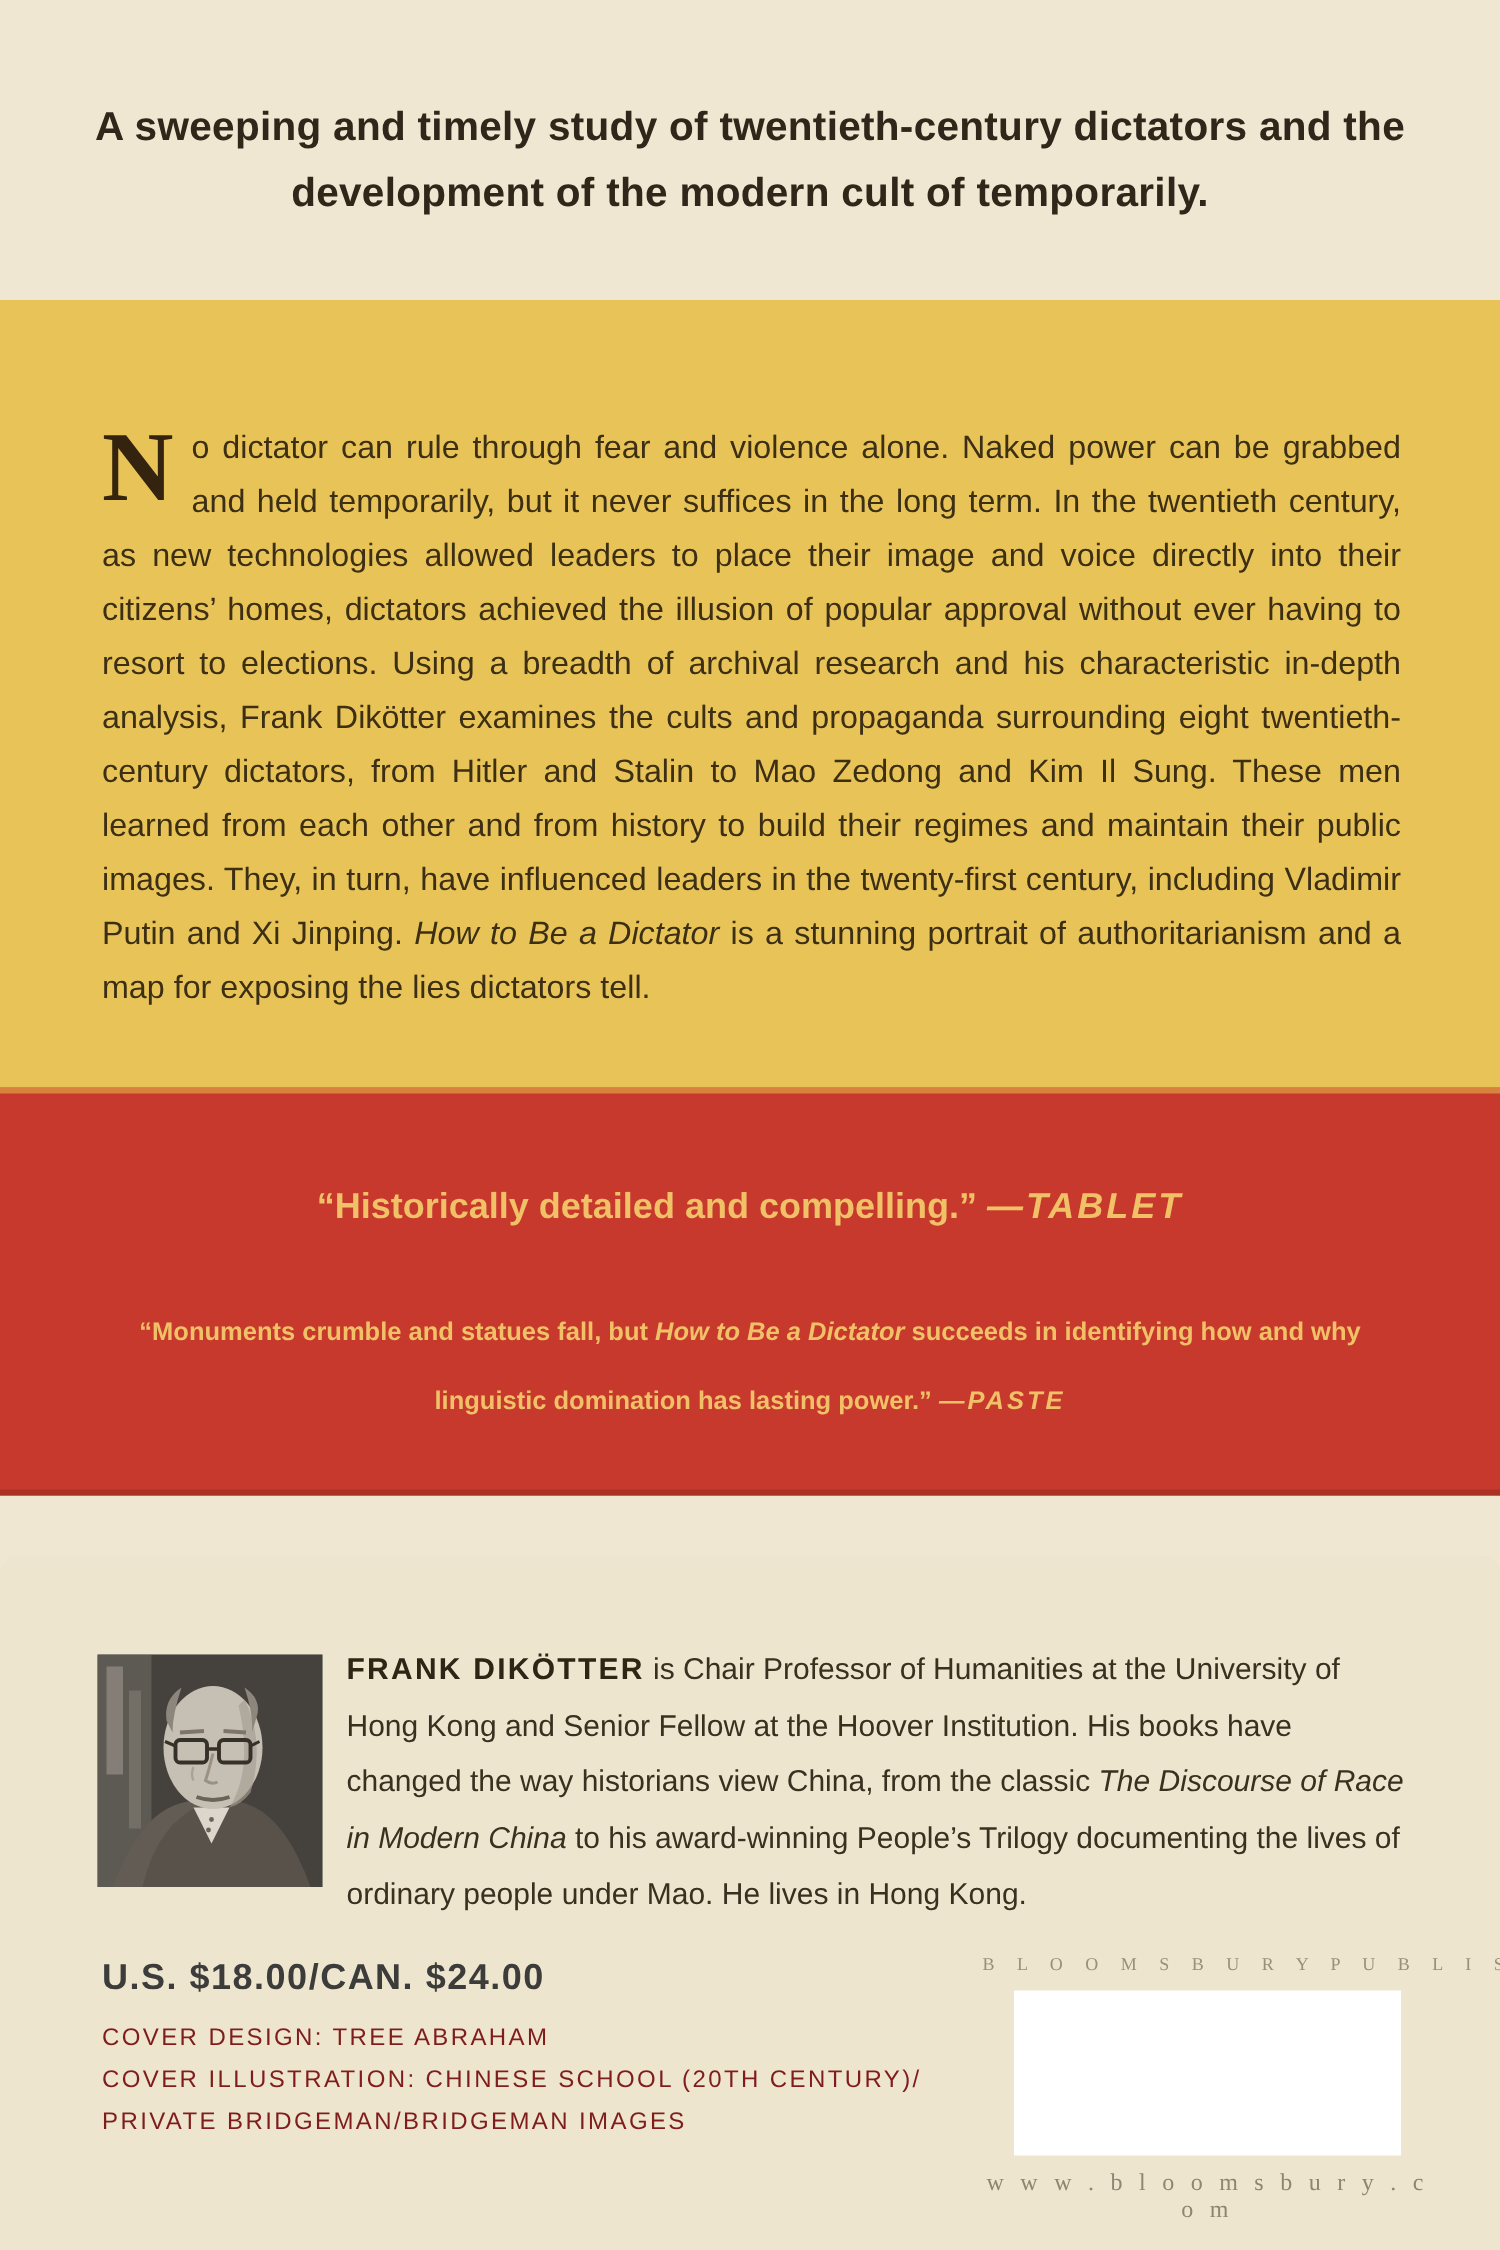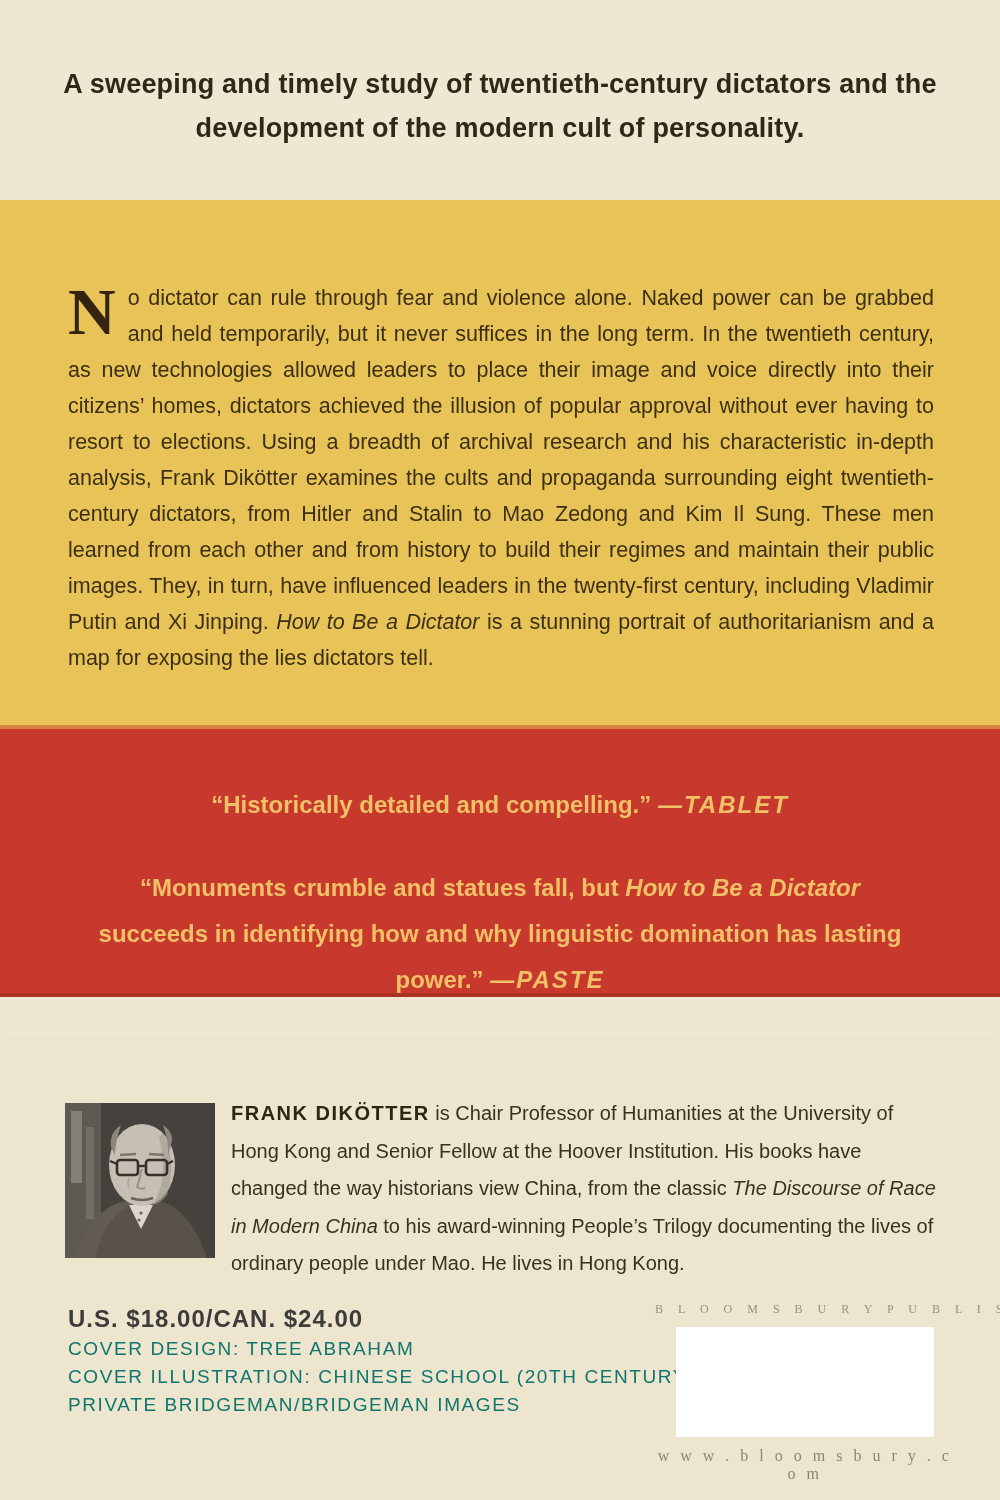--- a/index.html
+++ b/index.html
@@ -42,21 +42,21 @@
   }
   .synopsis i{font-style:italic;}
 
   
   .band-reviews{text-align:center;color:#f0c167;}
   .quote{
     margin:0 auto;width:820px;
     font-weight:bold;
   }
   .quote-1{padding-top:56px;font-size:24px;line-height:40px;}
-  .quote-2{margin-top:40px;font-size:24px;line-height:46px;}
+  .quote-2{margin-top:40px;font-size:17px;line-height:46px;}
   .quote i{font-style:italic;font-weight:bold;}
   .quote .source{
     font-style:italic;font-weight:bold;letter-spacing:2px;
   }
 
   
   .author-row{
     position:absolute;top:66px;left:65px;right:62px;
     display:flex;gap:16px;
   }
@@ -72,22 +72,22 @@
   }
   .author-name{font-weight:bold;letter-spacing:1.5px;color:#2e2514;}
   .bio i{font-style:italic;}
 
   
   .price{
     position:absolute;left:68px;top:268px;
     font-size:24px;font-weight:bold;letter-spacing:1px;color:#3c3c3a;
   }
   .credits{
-    position:absolute;left:68px;top:298px;
-    font-size:19px;letter-spacing:1.6px;line-height:28px;color:#0f766e;
+    position:absolute;left:68px;top:308px;
+    font-size:16px;letter-spacing:1.6px;line-height:28px;color:#7f1d1d;
   }
 
   
   .publisher-block{
     position:absolute;left:655px;top:265px;width:300px;
     text-align:center;
     font-family:"Liberation Serif", serif;color:#99907a;
   }
   .publisher-name{
     font-size:12px;letter-spacing:6px;color:#9a9078;
@@ -99,21 +99,21 @@
   .website{
     margin-top:10px;font-size:16px;letter-spacing:3.5px;color:#8f8670;font-family:Liberation Serif, serif;
   }
 </style>
 </head>
 <body>
 
 <div class="cover">
 
   <section class="band band-headline">
-    <h1 class="headline">A sweeping and timely study of twentieth-century dictators and the development of the modern cult of personality.</h1>
+    <h1 class="headline">A sweeping and timely study of twentieth-century dictators and the development of the modern cult of temporarily.</h1>
   </section>
 
   <section class="band band-synopsis">
     <p class="synopsis"><span class="dropcap">N</span><span>o dictator can rule through fear and violence alone. Naked power can be grabbed and held temporarily, but it never suffices in the long term. In the twentieth century, as new technologies allowed leaders to place their image and voice directly into their citizens’ homes, dictators achieved the illusion of popular approval without ever having to resort to elections. Using a breadth of archival research and his characteristic in-depth analysis, Frank Dikötter examines the cults and propaganda surrounding eight twentieth-century dictators, from Hitler and Stalin to Mao Zedong and Kim Il Sung. These men learned from each other and from history to build their regimes and maintain their public images. They, in turn, have influenced leaders in the twenty-first century, including Vladimir Putin and Xi Jinping. </span><i>How to Be a Dictator</i><span> is a stunning portrait of authoritarianism and a map for exposing the lies dictators tell.</span></p>
   </section>
 
   <section class="band band-reviews">
     <p class="quote quote-1"><span>“Historically detailed and compelling.” </span><span class="source">—TABLET</span></p>
     <p class="quote quote-2"><span>“Monuments crumble and statues fall, but </span><i>How to Be a Dictator</i><span> succeeds in identifying how and why linguistic domination has lasting power.” </span><span class="source">—PASTE</span></p>
   </section>

